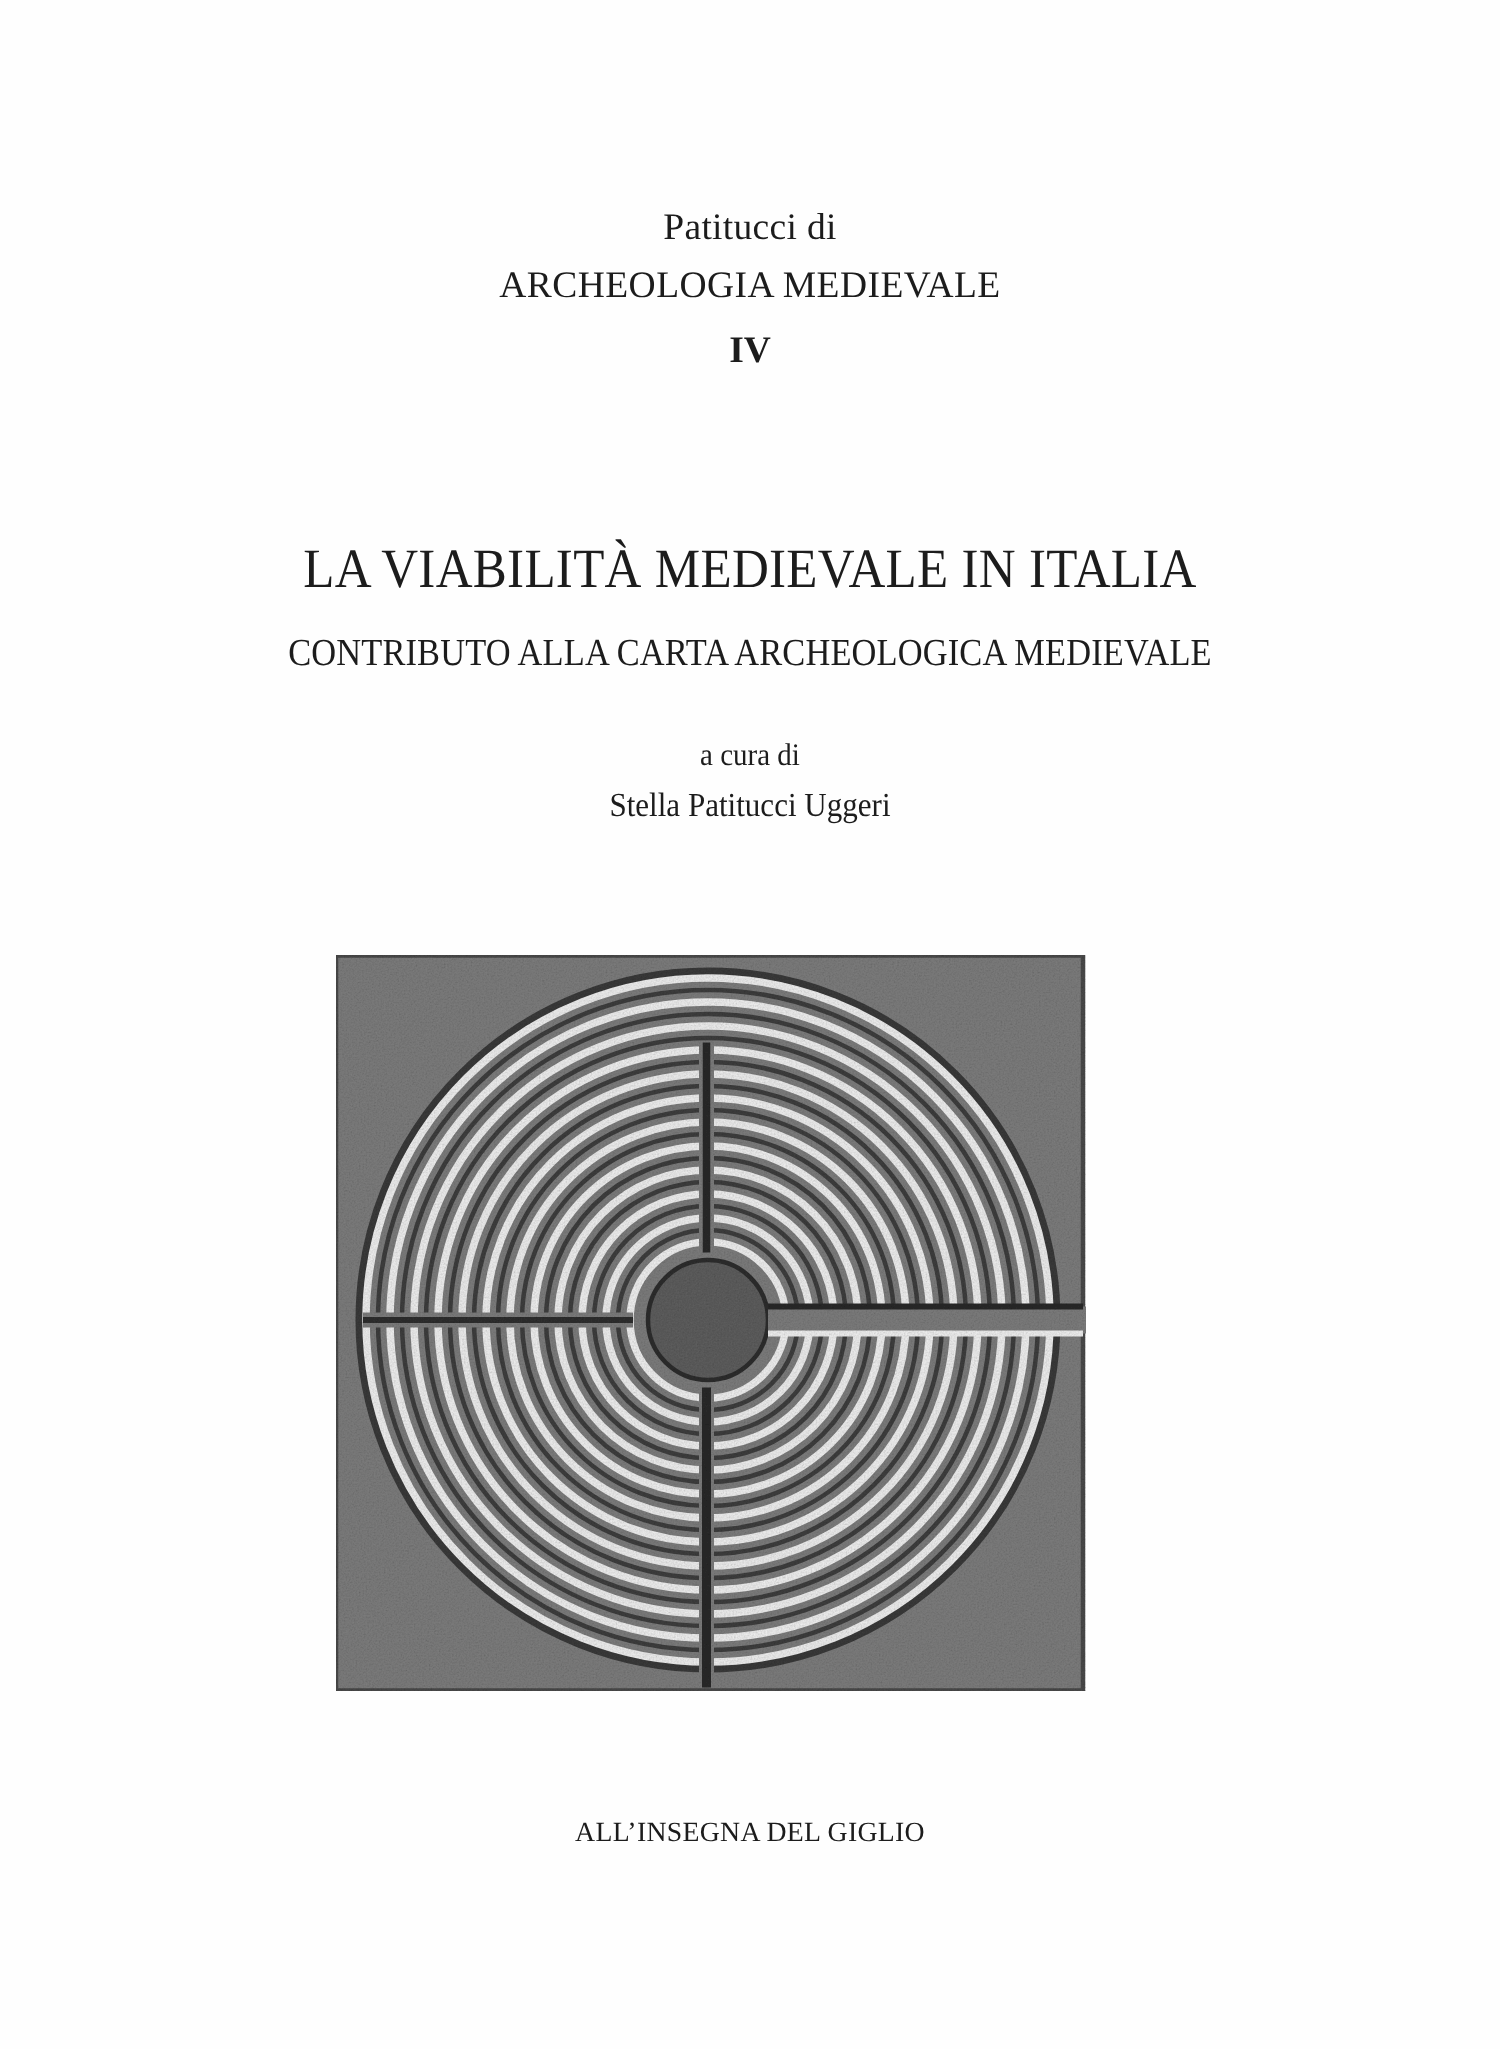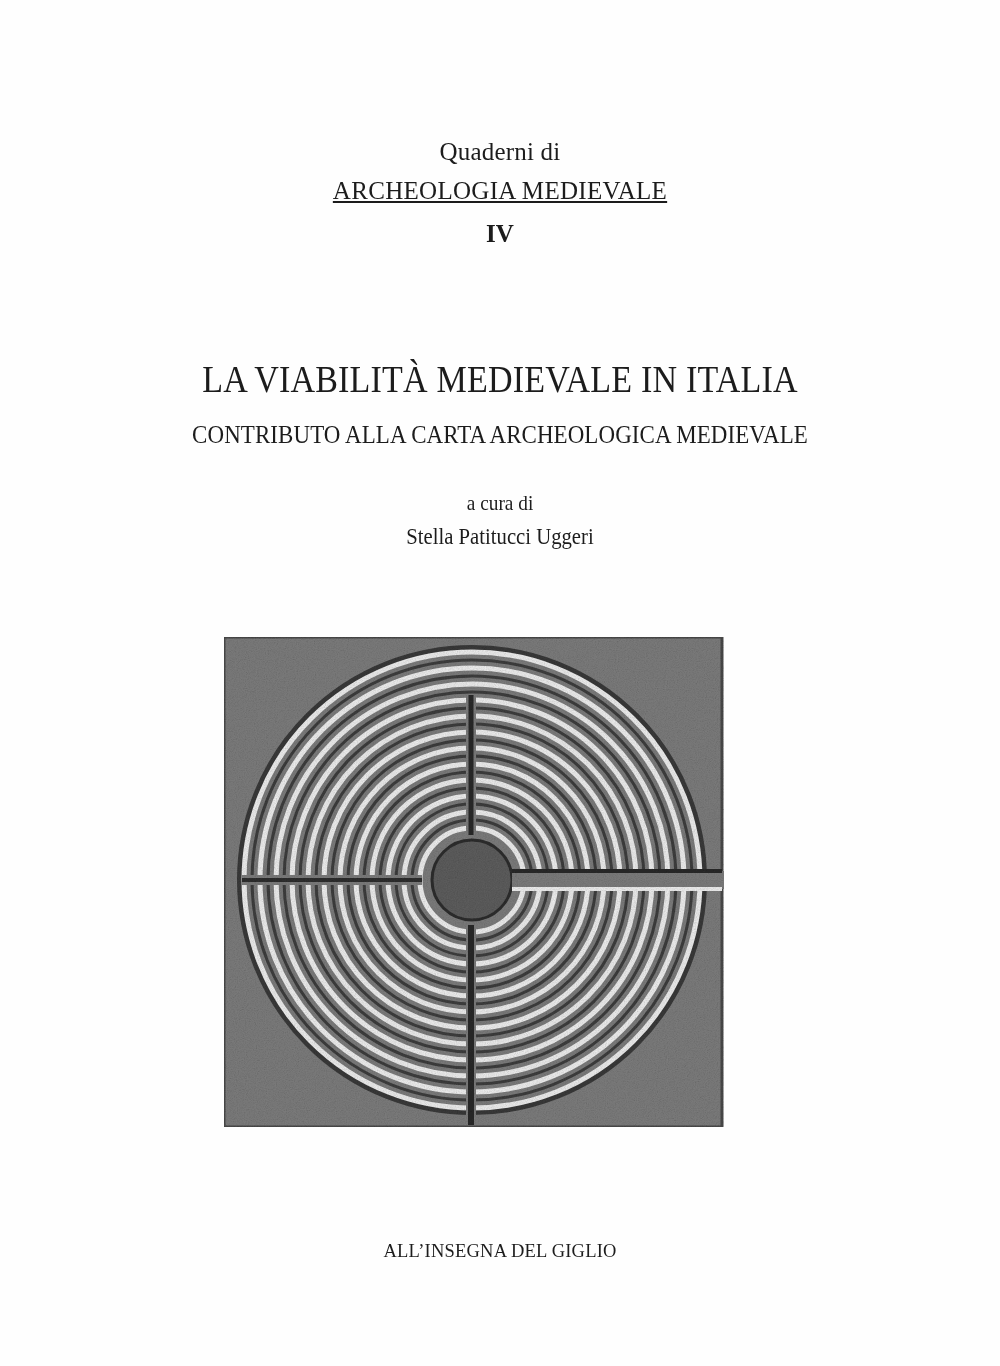--- a/index.html
+++ b/index.html
@@ -2,35 +2,35 @@
 <html><head>
   <meta charset="utf-8">
   <style>
     html, body { margin:0; padding:0; }
     body {
       width:1000px; height:1366px; background:#fefefe; position:relative; overflow:hidden;
       font-family: "Liberation Serif", "DejaVu Serif", serif; color:#1c1c1c;
     }
     .t { position:absolute; left:0; width:1000px; text-align:center; white-space:nowrap; }
     .series { top:138px; font-size:25px; letter-spacing:0.2px; }
-    .journal { top:177px; font-size:25px; letter-spacing:0.3px;text-decoration:underline; }
+    .journal { top:177px; font-size:25px; letter-spacing:0.3px; }
     .volume { top:220px; font-size:25px;font-weight:bold; }
     .title { top:358px; font-size:37px; transform:scaleX(0.92); letter-spacing:0.2px; }
     .subtitle { top:420px; font-size:25.5px; transform:scaleX(0.9); letter-spacing:0.1px; }
     .curator-label { top:491px; font-size:21px; transform:scaleX(0.92); }
     .curator { top:524px; font-size:22.5px; transform:scaleX(0.92); }
-    .publisher { top:1212px; font-size:18.5px; letter-spacing:0.2px;margin-top:29px; }
+    .publisher { top:1212px; font-size:18.5px; letter-spacing:0.2px; }
     .figure { position:absolute; left:222px; top:635px; width:502px; height:494px; }
     .figure svg { display:block; }
   </style>
 </head>
 <body>
 
 <div>
-  <div class="t series">Quaderni di</div>
+  <div class="t series">Patitucci di</div>
   <div class="t journal">ARCHEOLOGIA MEDIEVALE</div>
   <div class="t volume">IV</div>
 
   <div class="t title">LA VIABILITÀ MEDIEVALE IN ITALIA</div>
   <div class="t subtitle">CONTRIBUTO ALLA CARTA ARCHEOLOGICA MEDIEVALE</div>
 
   <div class="t curator-label">a cura di</div>
   <div class="t curator">Stella Patitucci Uggeri</div>
 
   <div class="figure">

